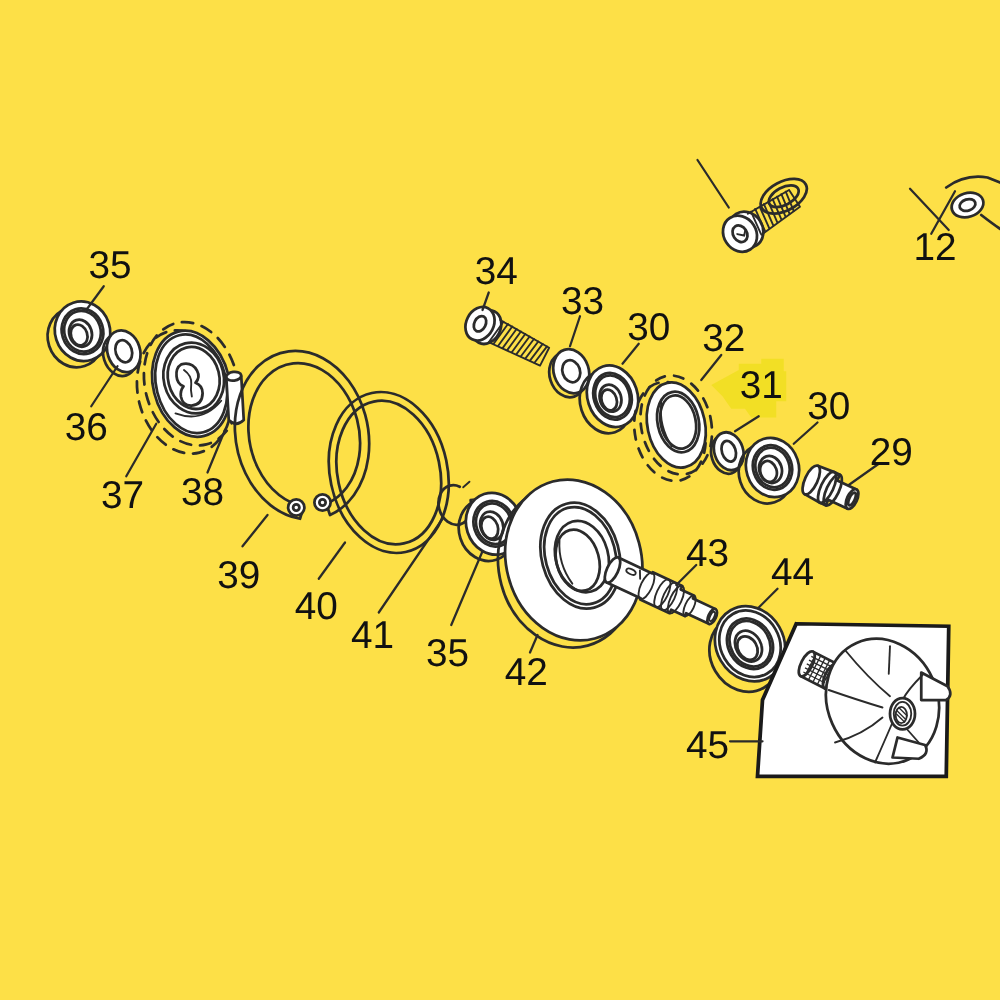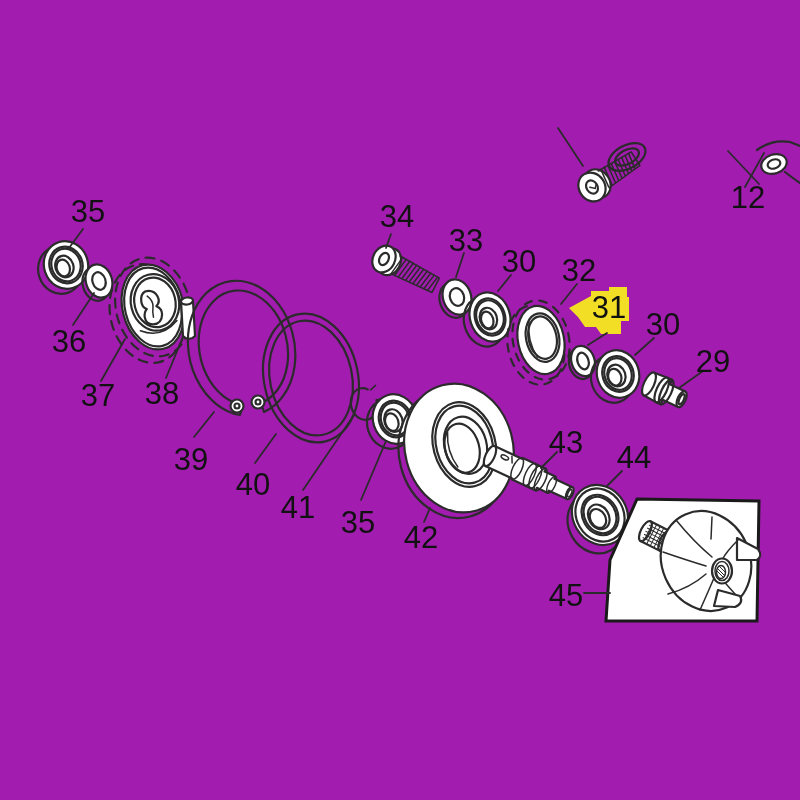--- a/index.html
+++ b/index.html
@@ -1,16 +1,16 @@
 <!DOCTYPE html>
 <html><head>
 <meta charset="utf-8">
 <style>
   html,body{margin:0;padding:0;background:#ffffff;}
-  .canvas{position:relative;width:800px;height:800px;background:#a21caf;overflow:hidden;text-decoration:underline;}
+  .canvas{position:relative;width:800px;height:800px;background:#fde047;overflow:hidden;text-decoration:underline;}
   svg{position:absolute;left:0;top:0;}
   .ln{stroke:#2b2b2b;fill:none;stroke-width:2.2;stroke-linecap:round;stroke-linejoin:round;}
   .th{stroke:#2b2b2b;fill:none;stroke-width:1.5;stroke-linecap:round;}
   .fw{fill:#ffffff;}
   .ld{stroke:#2b2b2b;stroke-width:1.8;stroke-linecap:round;}
   .bx{stroke:#1a1a1a;stroke-width:3;fill:#ffffff;stroke-linejoin:miter;}
   .plbl{font-family:"Liberation Sans",sans-serif;font-size:31px;fill:#111111;stroke:none;}
   .hl{fill:#F2DF25;stroke:none;}
 </style>
 </head>

